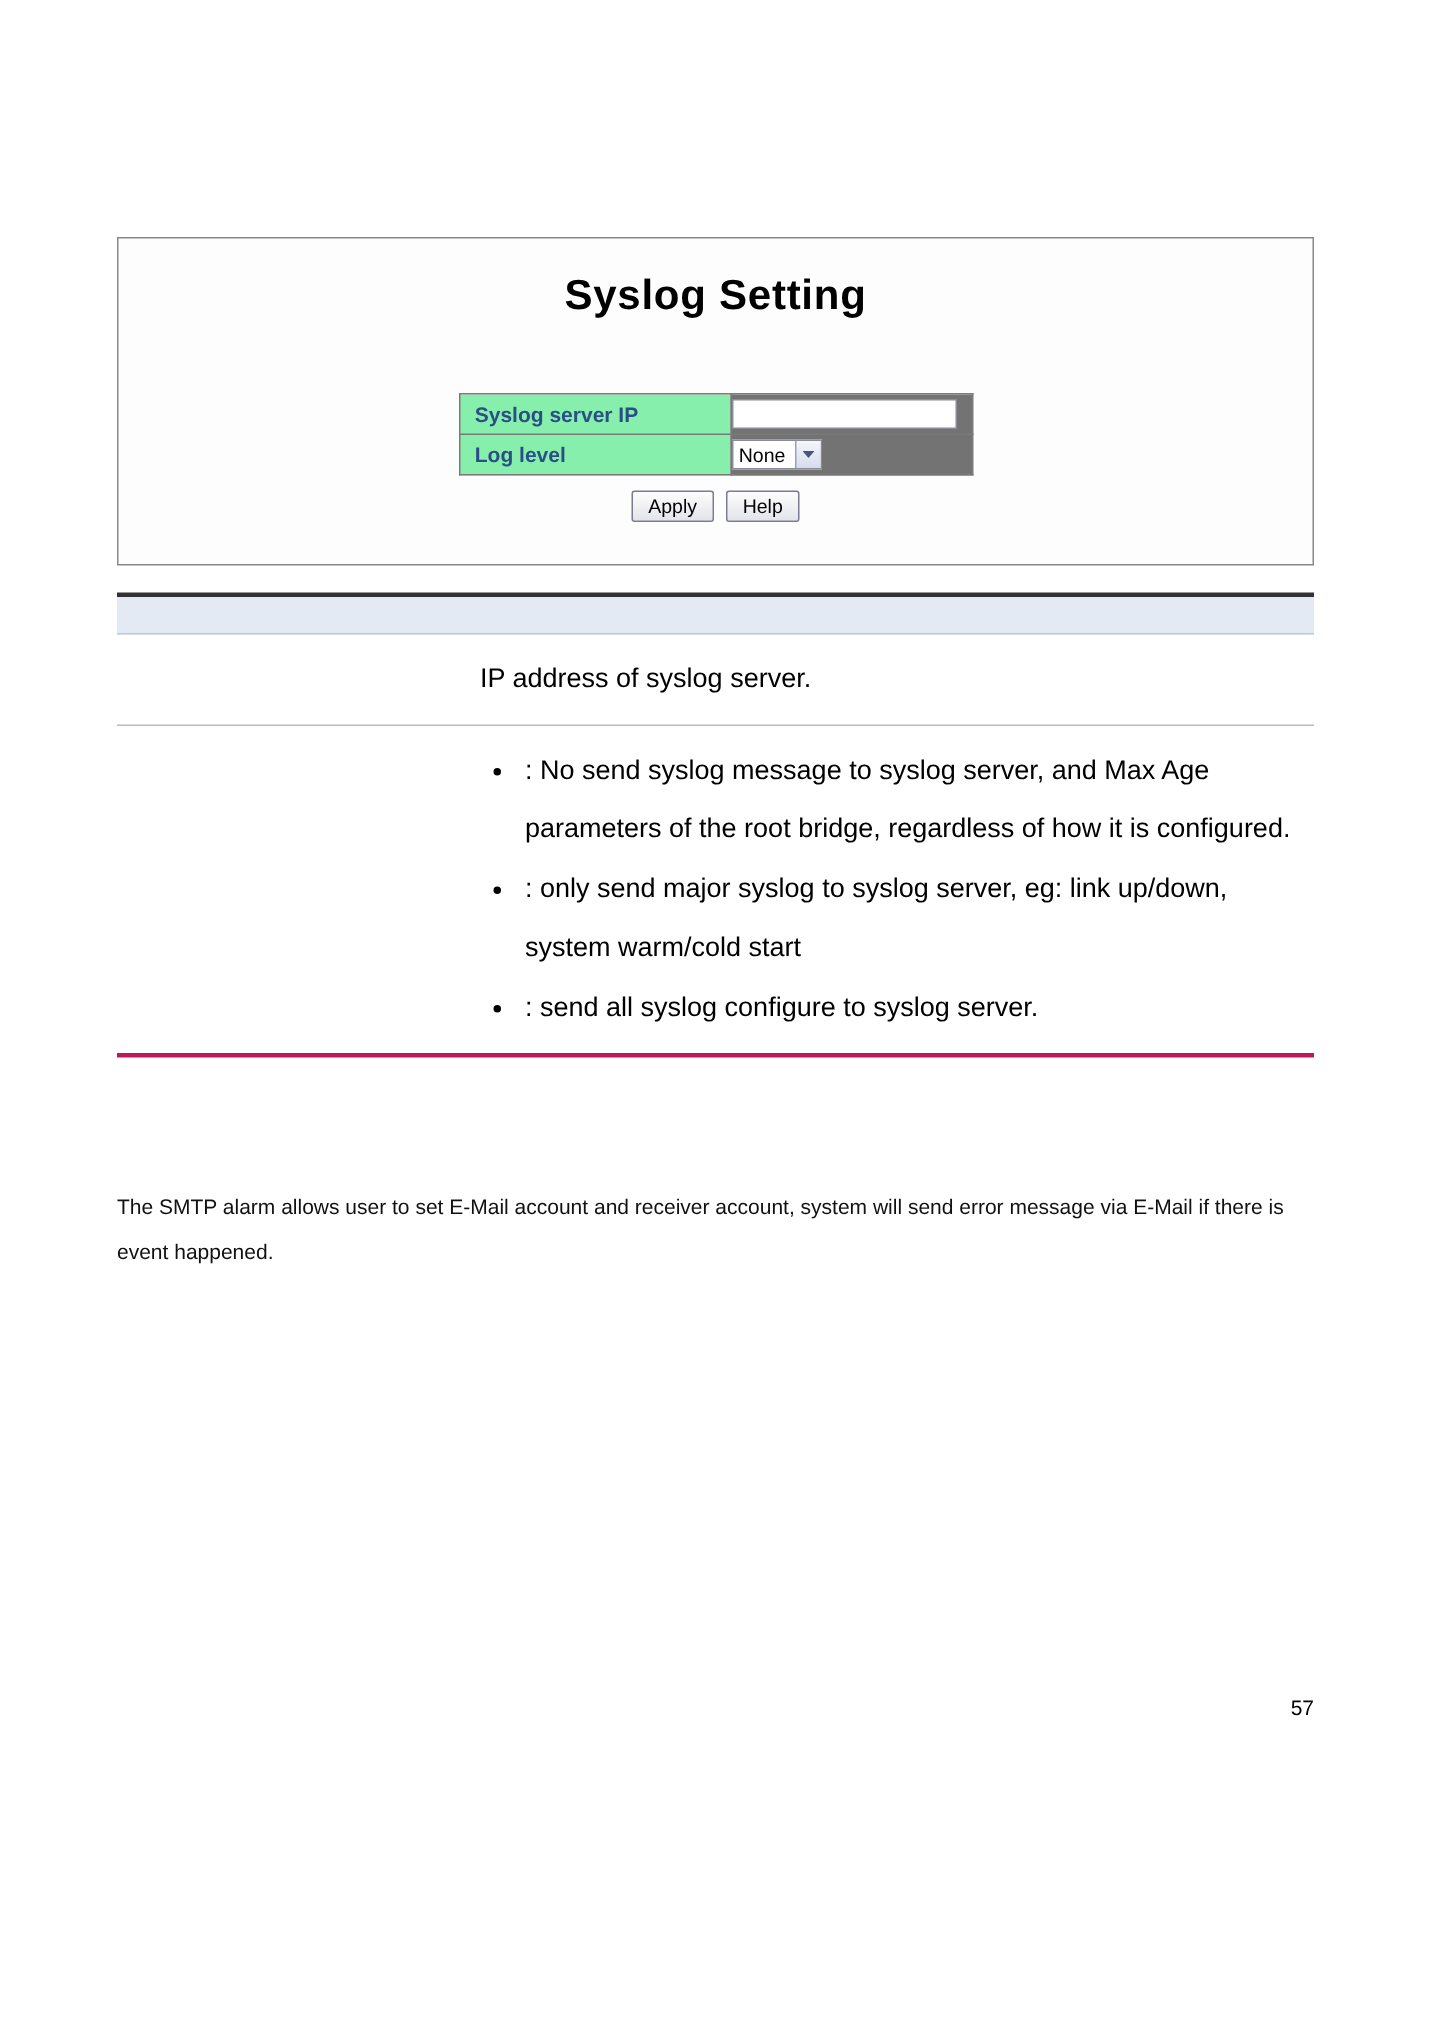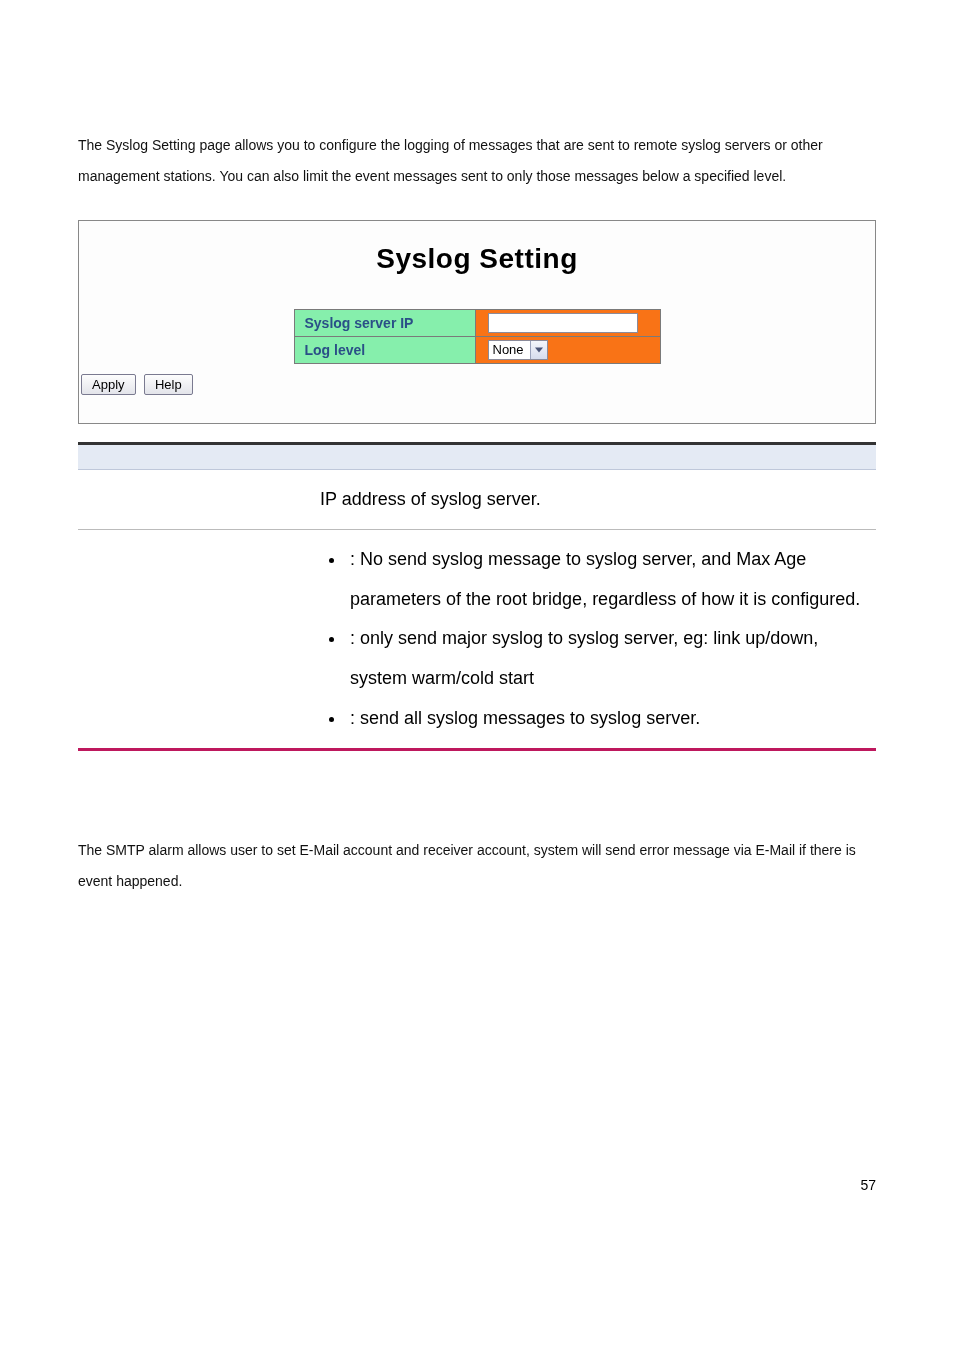--- a/index.html
+++ b/index.html
@@ -24,40 +24,40 @@
     margin-bottom: 18px;
     border: 1px solid #888;
     background: #fdfdfd;
     padding: 22px 0 28px 0;
   }
   .figure-title {
     text-align: center;
     font-size: 28px;
     font-weight: 700;
     color: #000;
-    margin: 0 0 34px 0;
+    margin: 0 0 49px 0;
     letter-spacing: 0.5px;
   }
   .form-table {
     margin: 0 auto;
     border-collapse: collapse;
   }
   .form-table td.label-cell {
     border: 1px solid #7a7a7a;
     padding: 4px 10px;
     font-weight: 700;
     color: #2a4f87;
     font-size: 14px;
     background: #86efac;
     width: 160px;
   }
   .form-table td.input-cell {
     border: 1px solid #7a7a7a;
-    padding: 3px 12px;
-    background: #f97316;
+    padding: 3px 0;
+    background: #737373;
     width: 160px;
   }
   .text-input {
     width: 150px;
     height: 20px;
     border: 1px solid #8b8b9a;
     background: #fff;
     box-sizing: border-box;
     font-size: 13px;
     padding: 1px 3px;
@@ -78,21 +78,21 @@
   }
   .select-mimic .sel-btn {
     width: 16px;
     display: flex;
     align-items: center;
     justify-content: center;
     background: linear-gradient(#f4f6fb, #d6dced);
     border-left: 1px solid #9aa2bb;
   }
   .button-row {
-    text-align: left;
+    text-align: center;
     margin-top: 10px;
   }
   .classic-btn {
     display: inline-block;
     border: 1px solid #7a7a90;
     background: linear-gradient(#fdfdfd, #e3e4ea);
     font-size: 13px;
     padding: 2px 10px;
     margin: 0 2px;
     border-radius: 2px;
@@ -154,21 +154,20 @@
   .chev-down {
     width: 8px;
     height: 6px;
   }
 </style>
 </head>
 <body>
 
 <div class="page">
 
-  <div class="body-text">The Syslog Setting page allows you to configure the logging of messages that are sent to remote syslog servers or other management stations. You can also limit the event messages sent to only those messages below a specified level.</div>
 
   <div class="figure-wrap">
     <div class="figure-title">Syslog Setting</div>
 
     <table class="form-table">
       <tbody>
           <tr>
         <td class="label-cell">Syslog server IP</td>
         <td class="input-cell">
           <input type="text" class="text-input" value="" style="">
@@ -211,21 +210,21 @@
       <tr>
         <td class="col-label"></td>
         <td class="col-desc">IP address of syslog server.</td>
       </tr>
       <tr class="lastrow">
         <td class="col-label"></td>
         <td class="col-desc">
           <ul class="desc-list">
             <li>: No send syslog message to syslog server, and Max Age parameters of the root bridge, regardless of how it is configured.</li>
             <li>: only send major syslog to syslog server, eg: link up/down, system warm/cold start</li>
-            <li>: send all syslog messages to syslog server.</li>
+            <li>: send all syslog configure to syslog server.</li>
           </ul>
         </td>
       </tr>
     </tbody>
   </table>
 
   <div class="body-text" style="margin-top:84px">The SMTP alarm allows user to set E-Mail account and receiver account, system will send error message via E-Mail if there is event happened.</div>
 
   <div class="footer-pagenum">57</div>
 

